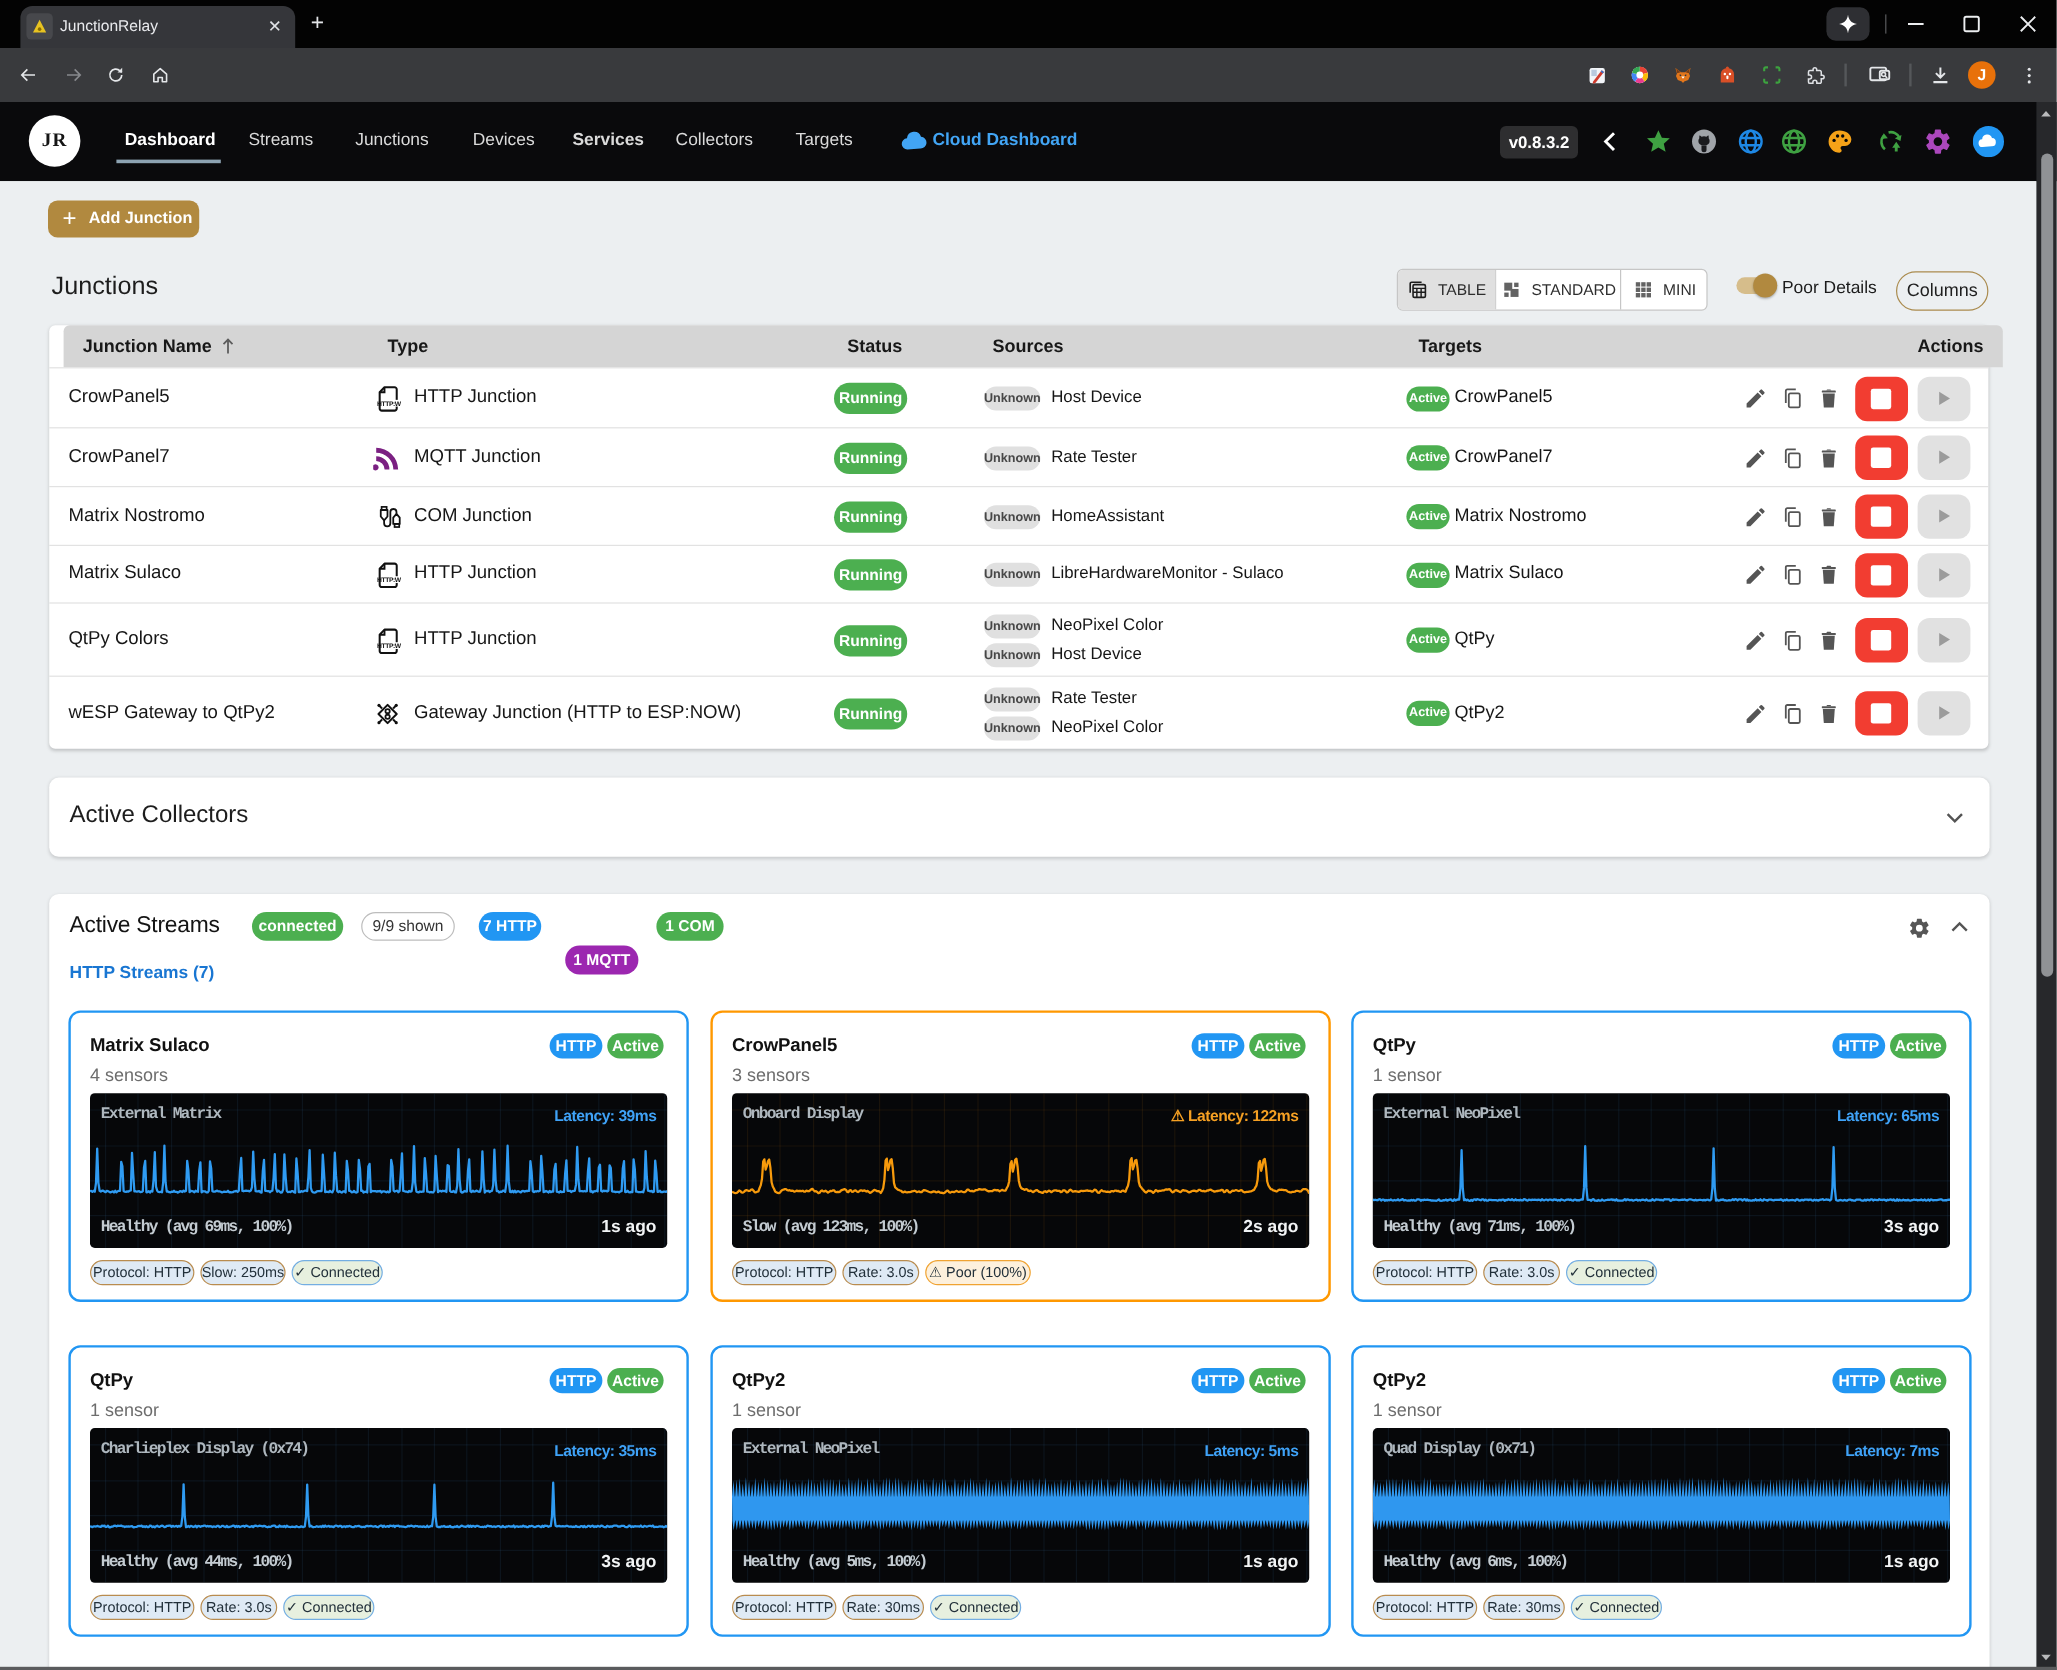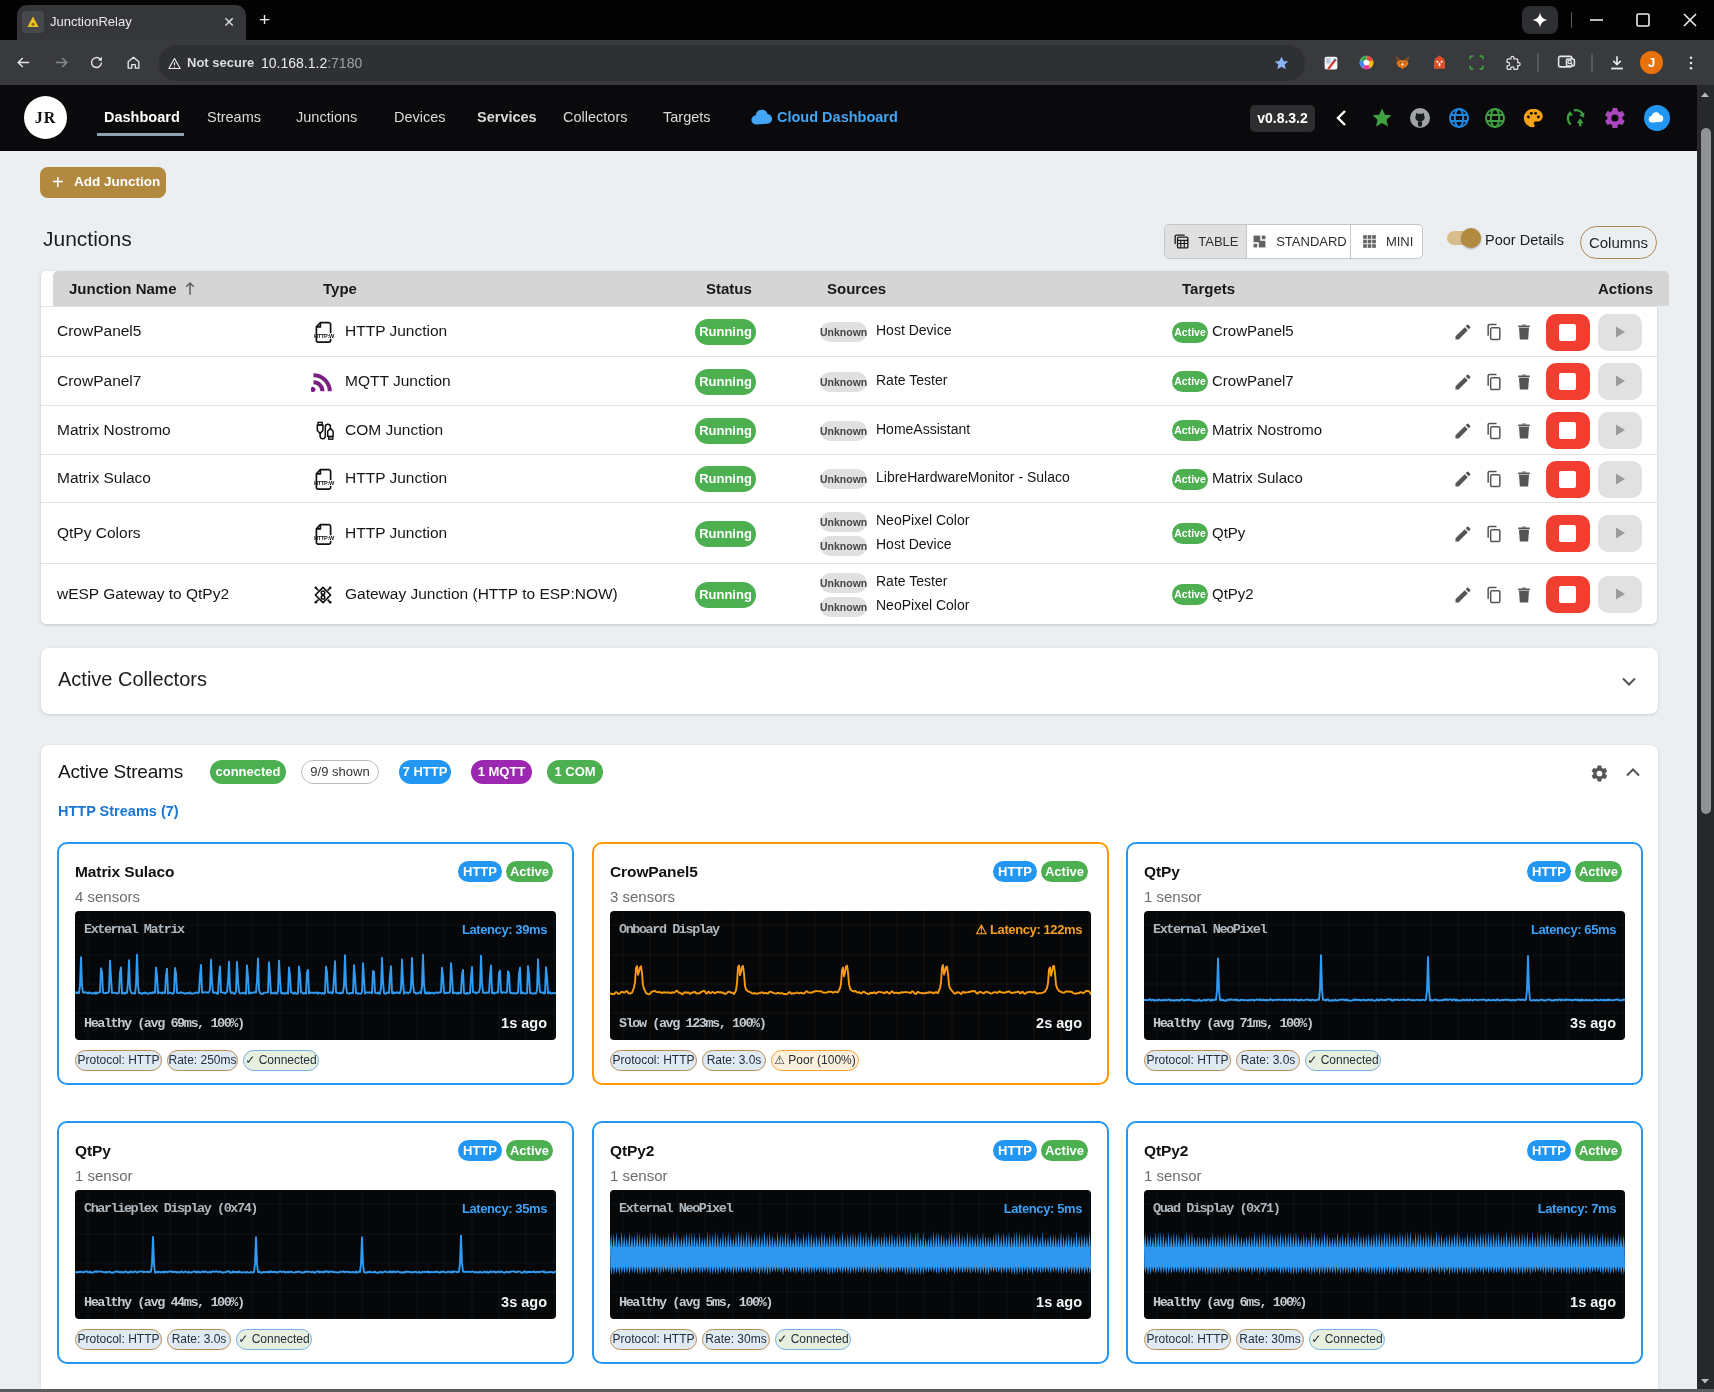--- a/index.html
+++ b/index.html
@@ -123,34 +123,20 @@
   <svg class="ic " style="left:53px;top:14px;" width="17" height="17" viewBox="0 0 24 24" xmlns="http://www.w3.org/2000/svg">
       <path d="M4 12h15 M13 5.5 19.5 12 13 18.5" stroke="#87898d" stroke-width="2" fill="none"></path>
     </svg>
   <svg class="ic " style="left:88px;top:14px;" width="17" height="17" viewBox="0 0 24 24" xmlns="http://www.w3.org/2000/svg">
       <path d="M19 12a7 7 0 1 1-2.05-4.95L19 9" stroke="#e4e6e9" stroke-width="2" fill="none"></path>
       <path d="M19.5 3.5v5.5H14z" fill="#e4e6e9"></path>
     </svg>
   <svg class="ic " style="left:125px;top:14px;" width="17" height="17" viewBox="0 0 24 24" xmlns="http://www.w3.org/2000/svg">
       <path d="M4.5 11 12 4.5 19.5 11V20h-5v-5h-5v5h-5z" stroke="#e4e6e9" stroke-width="1.9" fill="none" stroke-linejoin="round"></path>
     </svg>
-  <div id="omni">
-    <div id="nschip">
-        <svg class="ic " style="left:8px;top:11px;" width="15" height="15" viewBox="0 0 24 24" xmlns="http://www.w3.org/2000/svg">
-          <path d="M12 4 21 20H3z" stroke="#e8eaed" stroke-width="1.8" fill="none" stroke-linejoin="round"></path>
-          <path d="M12 10v5" stroke="#e8eaed" stroke-width="1.8"></path>
-          <circle cx="12" cy="17.6" r="1" fill="#e8eaed"></circle>
-        </svg>
-        <span>Not secure</span>
-      </div>
-    <div id="url">10.168.1.2<i>:7180</i></div>
-    <svg class="ic " style="left:1114px;top:10px;" width="17" height="17" viewBox="0 0 24 24" xmlns="http://www.w3.org/2000/svg">
-        <path d="M12 2.5l2.9 6 6.6.6-5 4.4 1.5 6.5L12 16.6 6 20l1.5-6.5-5-4.4 6.6-.6z" fill="#8ab4f8"></path>
-      </svg>
-  </div>
   <svg class="ic " style="left:1322px;top:14px;" width="18" height="18" viewBox="0 0 24 24" xmlns="http://www.w3.org/2000/svg">
       <rect x="3.5" y="3.5" width="17" height="17" rx="2.5" fill="#f2f5f9"></rect>
       <rect x="5.5" y="5.5" width="6" height="7" fill="#b9c9de"></rect>
       <path d="M7.5 18.5 17 6l2.5 2L10 20.2l-3.2.8z" fill="#cf3a2c"></path>
       <path d="M17 6l2.5 2-1.2 1.6-2.5-2z" fill="#3b72c8"></path>
     </svg>
   <svg class="ic " style="left:1357px;top:13px;" width="19" height="19" viewBox="0 0 24 24" xmlns="http://www.w3.org/2000/svg">
       <circle cx="12" cy="12" r="8.6" fill="#fff"></circle>
       <path d="M12 3.4a8.6 8.6 0 0 1 8.2 6.1L12 12z" fill="#e94335"></path>
       <path d="M20.2 9.5a8.6 8.6 0 0 1-3.2 9.4L12 12z" fill="#fabb05"></path>
@@ -528,21 +514,21 @@
       <span>Active Collectors</span>
       <svg class="ic " style="left:1576px;top:21px;" width="24" height="24" viewBox="0 0 24 24" xmlns="http://www.w3.org/2000/svg">
         <path d="M6 9.5l6 6 6-6" stroke="#545454" stroke-width="2" fill="none"></path>
       </svg>
     </div>
   <div id="streams">
     <h2>Active Streams</h2>
     <div class="hchip" style="left:169px;width:76px;background:#4caf50;line-height:24px;">connected</div>
 <div class="hchip" style="left:260px;width:78px;background:#fff;border:1px solid #bdbdbd;color:#333;font-weight:normal;line-height:22px;">9/9 shown</div>
 <div class="hchip" style="left:358px;width:52px;background:#2196f3;line-height:24px;">7 HTTP</div>
-<div class="hchip" style="left:430px;width:61px;background:#9c27b0;line-height:24px;">1 MQTT</div>
+<div class="hchip" style="left:430px;width:61px;background:#9c27b0;line-height:24px;margin-top:28px;">1 MQTT</div>
 <div class="hchip" style="left:506px;width:56px;background:#4caf50;line-height:24px;">1 COM</div>
     <svg class="ic " style="left:1549px;top:19px;" width="19" height="19" viewBox="0 0 24 24" xmlns="http://www.w3.org/2000/svg">
         <path fill="#565656" d="M19.4 13c.04-.33.06-.66.06-1s-.02-.67-.06-1l2.1-1.65a.5.5 0 0 0 .12-.64l-2-3.46a.5.5 0 0 0-.6-.22l-2.5 1a7.3 7.3 0 0 0-1.7-1l-.4-2.65A.5.5 0 0 0 13.93 2h-4a.5.5 0 0 0-.5.42l-.37 2.65c-.63.26-1.2.6-1.74 1l-2.48-1a.5.5 0 0 0-.6.22l-2 3.46a.5.5 0 0 0 .12.64L4.44 11c-.04.33-.06.66-.06 1s.02.67.06 1l-2.1 1.65a.5.5 0 0 0-.12.64l2 3.46c.13.22.39.3.6.22l2.49-1c.53.4 1.1.74 1.73 1l.38 2.65c.04.24.25.42.5.42h4c.25 0 .46-.18.5-.42l.37-2.65a7.3 7.3 0 0 0 1.73-1l2.49 1c.22.08.47 0 .6-.22l2-3.46a.5.5 0 0 0-.12-.64zM11.93 15.6a3.6 3.6 0 1 1 0-7.2 3.6 3.6 0 0 1 0 7.2z"></path>
       </svg>
     <svg class="ic " style="left:1580px;top:16px;" width="24" height="24" viewBox="0 0 24 24" xmlns="http://www.w3.org/2000/svg">
         <path d="M6 14.5l6-6 6 6" stroke="#545454" stroke-width="2" fill="none"></path>
       </svg>
     <div id="httpstreams">HTTP Streams (7)</div>
     <div class="card" style="left:16px;top:97px;">
 <div class="ct">Matrix Sulaco</div>
@@ -574,21 +560,21 @@
             <line x1="0" y1="73" x2="481" y2="73" stroke="#3f7fb4" stroke-opacity="0.11" stroke-width="1"></line>
             <line x1="0" y1="102" x2="481" y2="102" stroke="#3f7fb4" stroke-opacity="0.11" stroke-width="1"></line>
             <polyline points="0.0,81.7 1.0,81.4 2.0,82.2 3.0,81.3 4.0,82.1 5.0,74.8 6.0,46.2 7.0,74.8 8.0,81.3 9.0,81.9 10.0,81.3 11.0,81.3 12.0,81.9 13.0,82.5 14.0,81.4 15.0,81.6 16.0,82.2 17.0,82.7 18.0,82.1 19.0,81.8 20.0,82.8 21.0,81.3 22.0,82.6 23.0,81.7 24.0,81.4 25.0,81.4 26.0,57.2 27.0,60.9 28.0,81.5 29.0,82.1 30.0,82.2 31.0,81.8 32.0,82.1 33.0,81.3 34.0,81.0 35.0,49.7 36.0,67.3 37.0,81.9 38.0,81.7 39.0,82.1 40.0,81.9 41.0,81.7 42.0,82.5 43.0,82.3 44.0,81.6 45.0,61.8 46.0,56.4 47.0,82.6 48.0,82.4 49.0,81.7 50.0,82.8 51.0,81.4 52.0,81.9 53.0,71.7 54.0,49.2 55.0,77.9 56.0,81.3 57.0,82.3 58.0,82.4 59.0,82.1 60.0,82.6 61.0,74.2 62.0,43.6 63.0,74.4 64.0,82.1 65.0,81.9 66.0,82.5 67.0,82.7 68.0,82.0 69.0,82.3 70.0,81.3 71.0,82.3 72.0,82.2 73.0,82.8 74.0,82.5 75.0,81.7 76.0,81.8 77.0,82.3 78.0,81.2 79.0,81.9 80.0,81.5 81.0,56.4 82.0,64.6 83.0,82.4 84.0,81.4 85.0,81.6 86.0,81.8 87.0,82.6 88.0,81.3 89.0,81.9 90.0,82.1 91.0,64.8 92.0,57.6 93.0,82.6 94.0,81.6 95.0,81.9 96.0,81.8 97.0,82.6 98.0,82.7 99.0,81.4 100.0,56.9 101.0,62.7 102.0,81.6 103.0,82.0 104.0,82.1 105.0,81.6 106.0,81.2 107.0,81.9 108.0,81.8 109.0,82.1 110.0,82.7 111.0,82.3 112.0,82.0 113.0,82.2 114.0,82.3 115.0,81.3 116.0,82.6 117.0,82.4 118.0,82.6 119.0,82.5 120.0,81.8 121.0,81.8 122.0,81.4 123.0,82.2 124.0,81.3 125.0,64.9 126.0,54.0 127.0,81.5 128.0,81.7 129.0,81.3 130.0,81.2 131.0,81.4 132.0,81.4 133.0,81.8 134.0,81.2 135.0,78.3 136.0,48.6 137.0,70.9 138.0,81.6 139.0,81.8 140.0,81.8 141.0,81.4 142.0,82.6 143.0,82.8 144.0,65.2 145.0,55.5 146.0,81.3 147.0,81.4 148.0,81.7 149.0,81.6 150.0,82.5 151.0,81.5 152.0,81.2 153.0,70.5 154.0,50.7 155.0,79.2 156.0,82.1 157.0,81.2 158.0,82.0 159.0,82.8 160.0,82.6 161.0,80.1 162.0,51.0 163.0,69.3 164.0,81.5 165.0,82.4 166.0,82.1 167.0,82.4 168.0,81.7 169.0,81.6 170.0,82.5 171.0,82.8 172.0,54.4 173.0,66.1 174.0,82.5 175.0,82.4 176.0,81.6 177.0,82.0 178.0,81.8 179.0,81.2 180.0,81.2 181.0,81.6 182.0,69.6 183.0,47.5 184.0,78.8 185.0,81.9 186.0,82.7 187.0,82.8 188.0,82.7 189.0,81.8 190.0,81.6 191.0,81.6 192.0,81.5 193.0,81.5 194.0,51.3 195.0,66.2 196.0,82.5 197.0,82.0 198.0,82.2 199.0,82.5 200.0,81.3 201.0,82.3 202.0,82.7 203.0,80.2 204.0,49.6 205.0,68.5 206.0,81.5 207.0,82.5 208.0,81.7 209.0,82.5 210.0,82.8 211.0,81.8 212.0,81.8 213.0,82.7 214.0,56.4 215.0,64.7 216.0,81.4 217.0,81.4 218.0,82.6 219.0,82.5 220.0,81.4 221.0,82.5 222.0,82.8 223.0,82.3 224.0,55.5 225.0,63.0 226.0,81.4 227.0,81.2 228.0,82.8 229.0,82.2 230.0,82.0 231.0,82.7 232.0,61.1 233.0,58.9 234.0,82.5 235.0,81.5 236.0,81.6 237.0,81.7 238.0,81.6 239.0,82.1 240.0,81.6 241.0,81.9 242.0,81.4 243.0,82.7 244.0,81.8 245.0,81.9 246.0,82.1 247.0,82.6 248.0,81.9 249.0,82.7 250.0,82.0 251.0,55.6 252.0,61.1 253.0,81.2 254.0,81.9 255.0,81.5 256.0,81.2 257.0,82.5 258.0,81.5 259.0,66.8 260.0,50.2 261.0,81.5 262.0,81.7 263.0,82.0 264.0,82.1 265.0,82.5 266.0,81.4 267.0,82.1 268.0,81.6 269.0,74.1 270.0,44.1 271.0,74.7 272.0,82.1 273.0,82.4 274.0,82.7 275.0,81.9 276.0,82.2 277.0,82.0 278.0,82.0 279.0,54.1 280.0,66.5 281.0,82.1 282.0,82.0 283.0,82.7 284.0,82.3 285.0,82.6 286.0,82.7 287.0,81.2 288.0,52.3 289.0,68.4 290.0,82.5 291.0,81.4 292.0,81.4 293.0,81.9 294.0,81.3 295.0,81.6 296.0,81.3 297.0,82.3 298.0,60.0 299.0,60.7 300.0,81.4 301.0,82.3 302.0,82.3 303.0,81.4 304.0,82.6 305.0,82.7 306.0,77.1 307.0,46.6 308.0,71.7 309.0,82.0 310.0,82.8 311.0,82.5 312.0,81.5 313.0,81.9 314.0,82.0 315.0,64.6 316.0,55.1 317.0,81.7 318.0,82.4 319.0,81.2 320.0,82.1 321.0,81.9 322.0,81.2 323.0,81.7 324.0,82.2 325.0,82.0 326.0,78.2 327.0,48.5 328.0,70.9 329.0,82.8 330.0,81.4 331.0,81.6 332.0,81.3 333.0,82.4 334.0,81.6 335.0,81.4 336.0,76.7 337.0,47.0 338.0,72.4 339.0,81.6 340.0,81.4 341.0,82.7 342.0,82.1 343.0,82.3 344.0,81.3 345.0,81.3 346.0,82.3 347.0,74.9 348.0,43.8 349.0,73.5 350.0,82.2 351.0,82.5 352.0,81.3 353.0,82.6 354.0,81.3 355.0,82.6 356.0,81.9 357.0,81.7 358.0,82.1 359.0,82.7 360.0,81.6 361.0,81.4 362.0,82.0 363.0,81.6 364.0,81.4 365.0,81.5 366.0,81.3 367.0,56.7 368.0,65.3 369.0,81.7 370.0,82.4 371.0,81.7 372.0,82.0 373.0,81.5 374.0,81.8 375.0,81.2 376.0,52.3 377.0,65.5 378.0,82.4 379.0,82.1 380.0,81.5 381.0,82.0 382.0,82.7 383.0,81.4 384.0,82.5 385.0,81.9 386.0,82.0 387.0,63.6 388.0,58.9 389.0,82.0 390.0,82.3 391.0,82.8 392.0,81.7 393.0,82.5 394.0,82.3 395.0,82.2 396.0,66.3 397.0,55.9 398.0,81.3 399.0,81.4 400.0,81.3 401.0,82.4 402.0,81.6 403.0,81.5 404.0,81.3 405.0,76.4 406.0,44.8 407.0,71.9 408.0,81.7 409.0,81.6 410.0,81.7 411.0,81.9 412.0,81.5 413.0,81.9 414.0,81.6 415.0,64.9 416.0,54.4 417.0,82.1 418.0,81.6 419.0,82.7 420.0,81.7 421.0,81.8 422.0,81.2 423.0,81.8 424.0,61.9 425.0,59.6 426.0,81.5 427.0,82.0 428.0,81.2 429.0,81.6 430.0,81.3 431.0,81.8 432.0,81.3 433.0,60.1 434.0,62.3 435.0,81.6 436.0,82.1 437.0,82.0 438.0,82.4 439.0,82.3 440.0,82.3 441.0,82.6 442.0,81.8 443.0,81.7 444.0,62.7 445.0,56.6 446.0,82.4 447.0,82.2 448.0,81.3 449.0,82.5 450.0,82.6 451.0,82.2 452.0,82.4 453.0,55.1 454.0,63.1 455.0,82.0 456.0,82.0 457.0,82.5 458.0,82.5 459.0,82.5 460.0,82.1 461.0,82.6 462.0,79.0 463.0,48.3 464.0,69.6 465.0,81.2 466.0,81.4 467.0,81.8 468.0,81.4 469.0,82.5 470.0,82.1 471.0,56.1 472.0,66.2 473.0,82.3 474.0,82.0 475.0,81.2 476.0,82.5 477.0,82.4 478.0,82.0 479.0,82.1 480.0,82.3 481.0,81.3" fill="none" stroke="#2f9bf2" stroke-width="1.9" stroke-linejoin="round"></polyline>
           </svg>
 <div class="t1">External Matrix</div>
           <div class="t2" style="color:#3fa2f7;">Latency: 39ms</div>
 <div class="t3">Healthy (avg 69ms, 100%)</div>
           <div class="t4">1s ago</div>
         </div>
 <div class="chip " style="left:16.0px;width:87px;text-align:center;">Protocol: HTTP</div>
-        <div class="chip " style="left:108.0px;width:71px;text-align:center;">Rate: 250ms</div>
+        <div class="chip " style="left:108.0px;width:71px;text-align:center;">Slow: 250ms</div>
         <div class="chip grn" style="left:184.0px;width:76px;text-align:center;">✓ Connected</div>
 </div>
 <div class="card warn" style="left:551px;top:97px;">
 <div class="ct">CrowPanel5</div>
 <div class="badge http">HTTP</div>
         <div class="badge act">Active</div>
 <div class="cs">3 sensors</div>
 <div class="chart">
           <svg width="481" height="129" viewBox="0 0 481 129" xmlns="http://www.w3.org/2000/svg">
             <line x1="13" y1="0" x2="13" y2="129" stroke="#d08418" stroke-opacity="0.10" stroke-width="1"></line>

